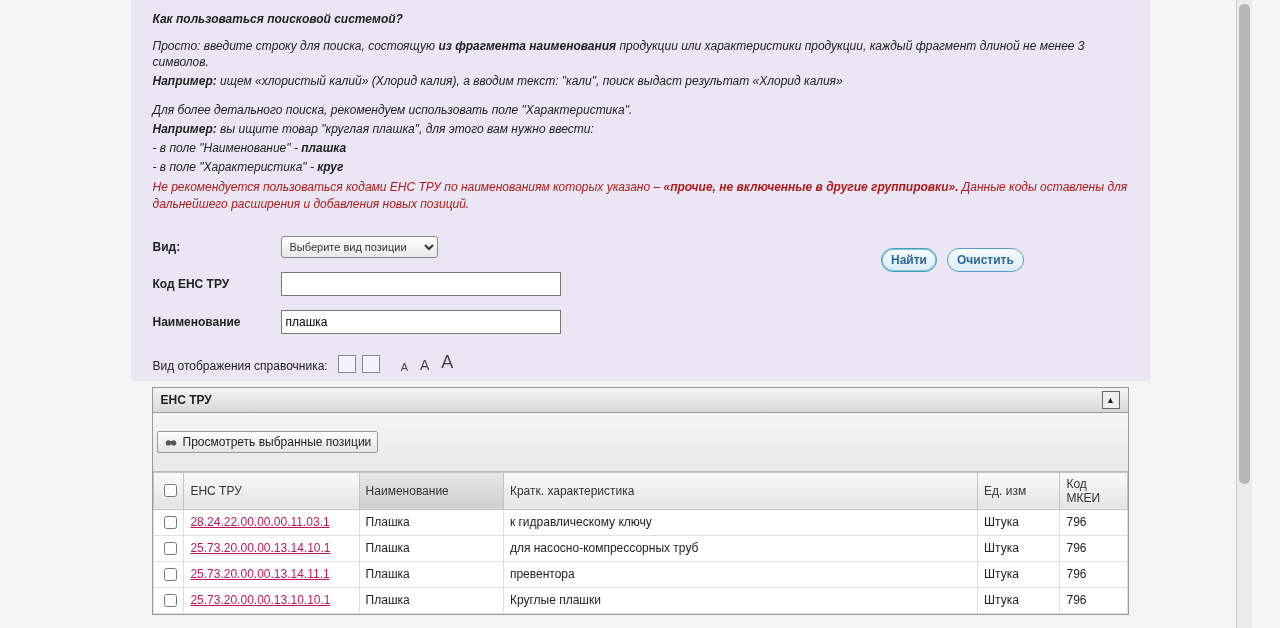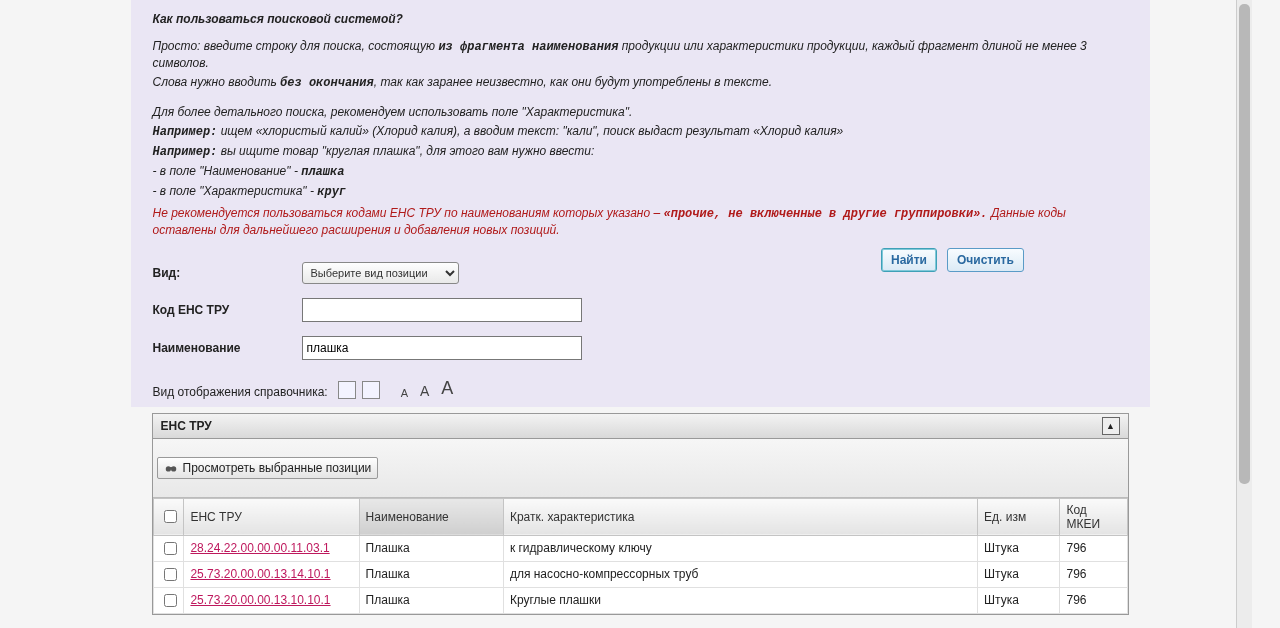--- a/index.html
+++ b/index.html
@@ -1,30 +1,30 @@
 <!DOCTYPE html>
 <html><head>
 <meta charset="utf-8">
 <style>
   html,body{margin:0;padding:0;font-family:Arial,Helvetica,sans-serif;font-size:12px;background:#f5f5f5;color:#222;}
   .page{width:1224px;height:628px;margin:0 auto;background:#f5f5f5;overflow:hidden;position:relative;}
   .content{width:975px;margin:0 auto;background:#eae6f4;padding:12px 22px 8px 22px;}
   .italic{font-style:italic;}
-  .bold{font-weight:bold;font-family:Liberation Mono, monospace;}
+  .bold{font-weight:bold;}
   .help-title{font-weight:bold;font-style:italic;margin-bottom:12px;}
   .para{margin-bottom:3px;line-height:1.35;}
   .warn{color:#b01a1a;font-style:italic;}
   .warn .bold{color:#b01a1a;}
-  .form-row{display:flex;align-items:center;margin-top:14px;gap:21px;}
+  .form-row{display:flex;align-items:center;margin-top:14px;}
   .form-label{width:128px;font-weight:bold;}
   .select{height:22px;width:157px;background:linear-gradient(#fefefe,#e9e9e9);border:1px solid #888;border-radius:3px;font-size:11px;padding:1px 4px; color:#333;}
   .txt{height:20px;width:270px;border:1px solid #777;background:#fff;font-size:12px;padding:1px 4px;}
   .txt.focus{outline:2px solid #9ab8e6;}
   .btns{display:flex;gap:10px;position:absolute;left:853px;top:248px;}
-  .btn{padding:4px 9px;border:1px solid #5a9bc7;border-radius:3px;background:linear-gradient(#f8fcff,#dbeaf5);color:#2a69a0;font-weight:bold;cursor:pointer;font-size:12px;}
+  .btn{padding:4px 9px;border:1px solid #5a9bc7;border-radius:12px;background:linear-gradient(#f8fcff,#dbeaf5);color:#2a69a0;font-weight:bold;cursor:pointer;font-size:12px;}
   .btn.primary{border:1px solid #3fa0b7;box-shadow:0 0 0 1px #7fc9d9 inset;}
   .view-row{margin-top:18px;display:flex;align-items:flex-end;gap:6px;}
   .view-row .lbl{margin-right:4px;}
   .mini-icon{width:16px;height:16px;border:1px solid #888;display:inline-block;background:#f3f3ff;}
   .sz{color:#444;padding:0 3px;cursor:pointer;}
   .grid-wrap{width:975px;margin:6px auto 0;background:#fff;border:1px solid #999;font-size:12px;}
   .panel-hdr{background:linear-gradient(#f3f3f3,#d9d9d9);border-bottom:1px solid #999;padding:3px 8px;font-weight:bold;display:flex;justify-content:space-between;align-items:center;}
   .collapse-btn{width:16px;height:16px;border:1px solid #666;background:#eee;display:flex;align-items:center;justify-content:center;font-size:9px;cursor:pointer;}
   .toolbar{background:linear-gradient(#f6f6f6,#e8e8e8);border-bottom:1px solid #bbb;padding:18px 4px;display:flex;align-items:center;gap:6px;}
   .tool-btn{display:flex;align-items:center;gap:5px;padding:3px 6px;border:1px solid #999;background:linear-gradient(#fefefe,#e4e4e4);cursor:pointer;border-radius:2px;}
@@ -48,26 +48,23 @@
 <body>
 
 <div class="page">
   <div class="content">
     <div class="help-title">Как пользоваться поисковой системой?</div>
 
     <div class="para italic">
       <span>Просто: введите строку для поиска, состоящую </span><span class="bold">из фрагмента наименования</span><span> продукции или характеристики продукции, каждый фрагмент длиной не менее 3 символов.</span>
     </div>
     <div class="para italic">
-      <span>Слова нужно вводить </span><span class="bold">без окончания</span><span>, так как заранее неизвестно, как они будут употреблены в тексте.</span>
+      <span class="bold">Например:</span><span> ищем «хлористый калий» (Хлорид калия), а вводим текст: "кали", поиск выдаст результат «Хлорид калия»</span>
     </div>
     <div class="para italic" style="margin-top:12px">Для более детального поиска, рекомендуем использовать поле "Характеристика".</div>
-    <div class="para italic">
-      <span class="bold">Например:</span><span> ищем «хлористый калий» (Хлорид калия), а вводим текст: "кали", поиск выдаст результат «Хлорид калия»</span>
-    </div>
     <div class="para italic">
       <span class="bold">Например:</span><span> вы ищите товар "круглая плашка", для этого вам нужно ввести:</span>
     </div>
     <div class="para italic">
       <span>- в поле "Наименование" - </span><span class="bold">плашка</span>
     </div>
     <div class="para italic">
       <span>- в поле "Характеристика" - </span><span class="bold">круг</span>
     </div>
 
@@ -154,20 +151,28 @@
           <tr>
             <td style="text-align:center"><input type="checkbox" style=""></td>
             <td class="code"><a href="#">25.73.20.00.00.13.14.10.1</a></td>
             <td>Плашка</td>
             <td>для насосно-компрессорных труб</td>
             <td>Штука</td>
             <td>796</td>
           </tr>
           <tr>
             <td style="text-align:center"><input type="checkbox" style=""></td>
+            <td class="code"><a href="#">25.73.20.00.00.13.14.11.1</a></td>
+            <td>Плашка</td>
+            <td>превентора</td>
+            <td>Штука</td>
+            <td>796</td>
+          </tr>
+          <tr>
+            <td style="text-align:center"><input type="checkbox" style=""></td>
             <td class="code"><a href="#">25.73.20.00.00.13.10.10.1</a></td>
             <td>Плашка</td>
             <td>Круглые плашки</td>
             <td>Штука</td>
             <td>796</td>
           </tr>
         </tbody>
     </table>
   </div>
 

